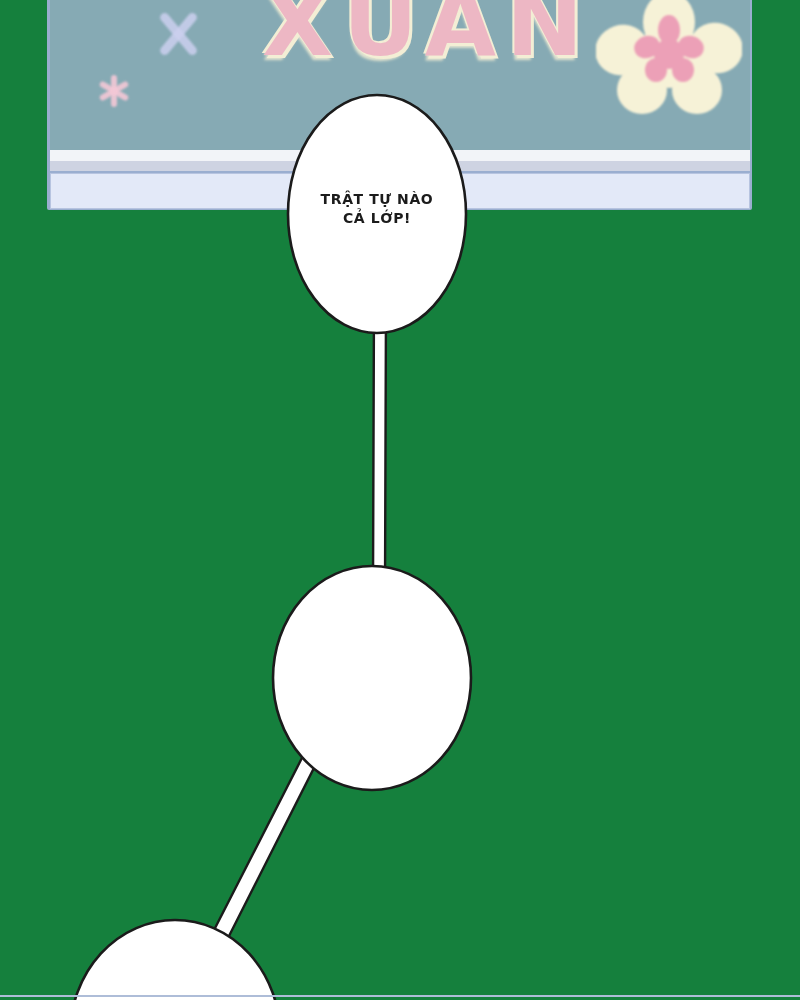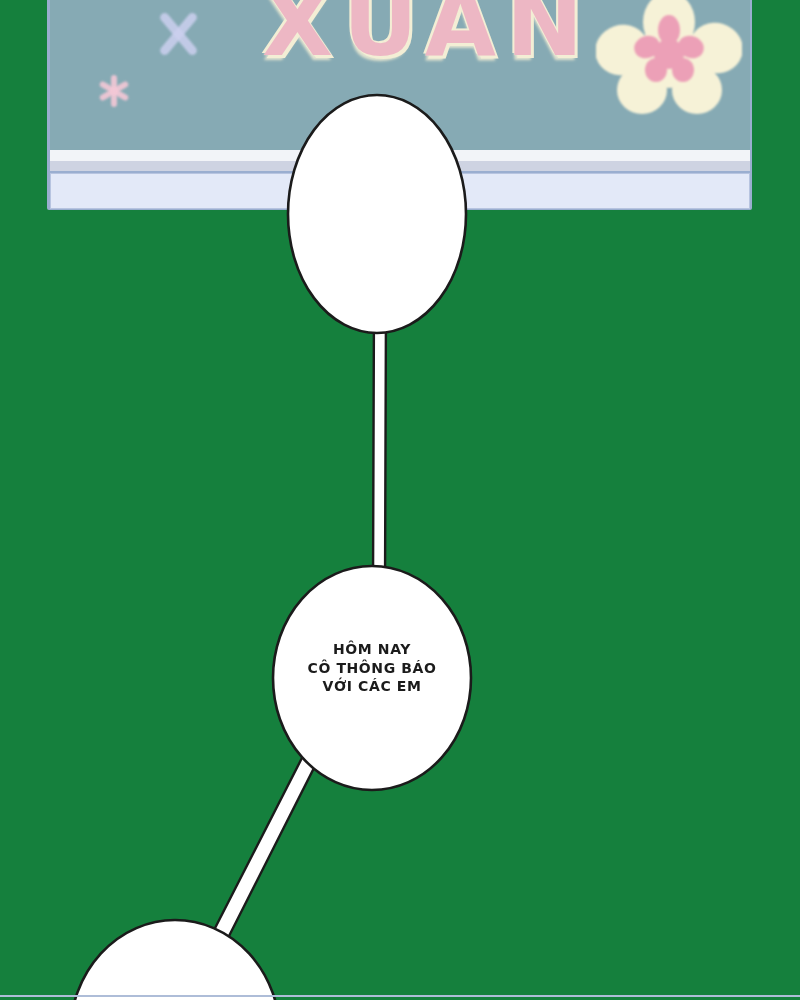--- a/index.html
+++ b/index.html
@@ -208,20 +208,19 @@
 
     <path d="M 305 752 L 212 934 L 228 938 L 318 760 Z" fill="#ffffff" stroke="#1b1b1b" stroke-width="2.4" stroke-linejoin="round"></path>
 
     <ellipse cx="377" cy="214" rx="89" ry="119" fill="#ffffff" stroke="#1b1b1b" stroke-width="2.6"></ellipse>
 
     <ellipse cx="372" cy="678" rx="99" ry="112" fill="#ffffff" stroke="#1b1b1b" stroke-width="2.6"></ellipse>
 
     <ellipse cx="175" cy="1035" rx="105" ry="115" fill="#ffffff" stroke="#1b1b1b" stroke-width="2.6"></ellipse>
   </svg>
 
-
-  <div class="bubble-text" id="bubble2-text">HÔM NAY
-CÔ THÔNG BÁO
-VỚI CÁC EM</div>
+  <div class="bubble-text" id="bubble1-text">TRẬT TỰ NÀO
+CẢ LỚP!</div>
+
 
   <div class="floor-line"></div>
 
 </div>
 
 </body></html>

